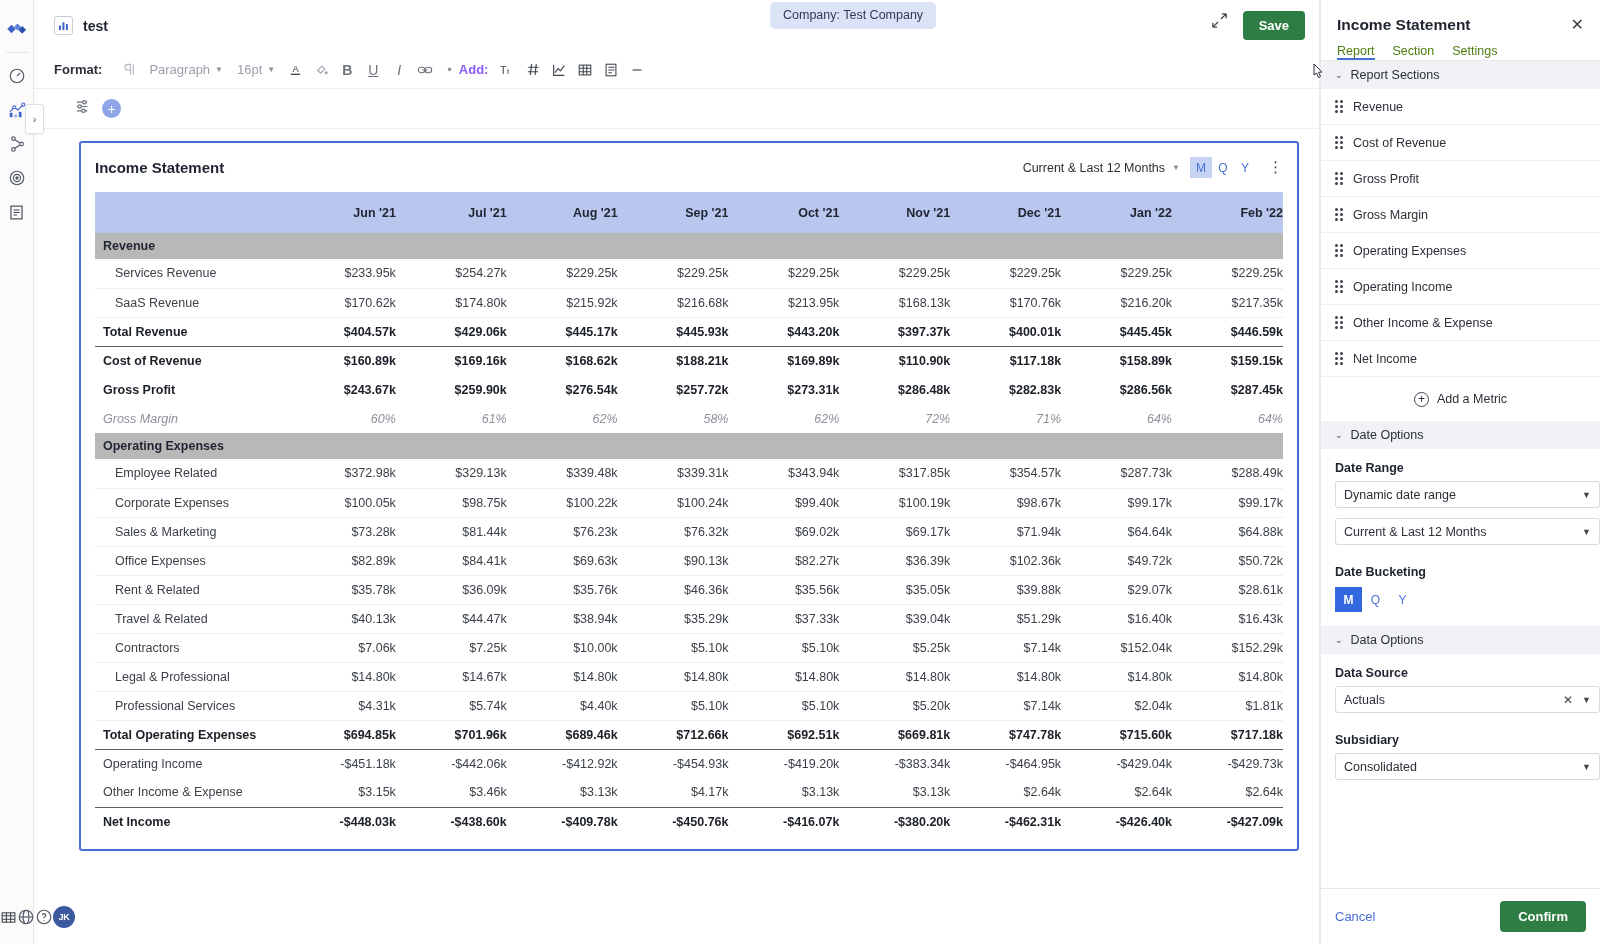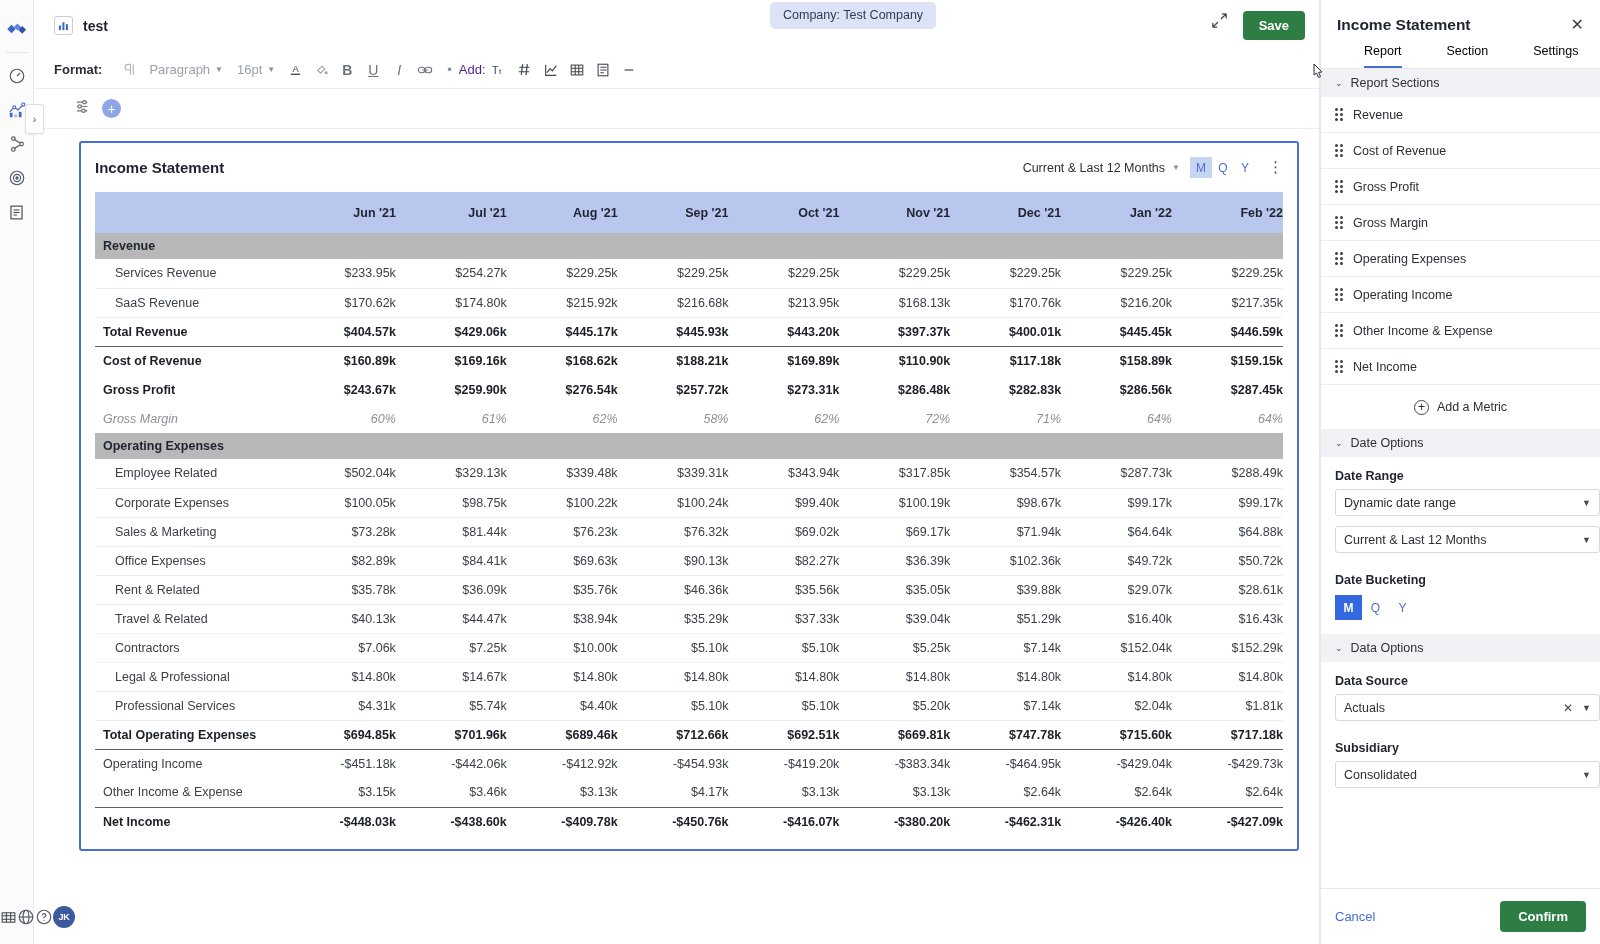--- a/index.html
+++ b/index.html
@@ -63,21 +63,21 @@
     height: 38px; display: flex; align-items: center; gap: 0px;
     padding: 0 20px; border-bottom: 1px solid #eceef1; flex: 0 0 38px;
   }
   .fmt-label { font-size: 13px; font-weight: bold; color: #2b2f38; margin-right: 14px; }
   .fmt-ic { width: 26px; height: 26px; display: flex; align-items: center;
             justify-content: center; color: #9ba1ab; cursor: pointer; }
   .fmt-dd { display: flex; align-items: center; gap: 5px; font-size: 13px;
             color: #9ba1ab; padding: 0 7px; cursor: pointer; }
   .caret { font-size: 8px; color: #8a909b; }
   .fmt-dot { color: #8a909b; margin: 0 7px 0 9px; font-size: 13px; }
-  .fmt-add { font-size: 13px; font-weight: normal; color: #4c1d95; margin-right: 0; }
+  .fmt-add { font-size: 13px; font-weight: bold; color: #8b5cf6; margin-right: 6px; }
   .fmt-ic-dark { color: #41464f; }
 
   .toolrow { height: 40px; display: flex; align-items: center; gap: 9px;
              padding: 0 20px 0 40px; border-bottom: 1px solid #eceef1; flex: 0 0 40px; }
   .plus-circle {
     width: 19px; height: 19px; border-radius: 50%; background: #8ea6e8;
     color: #fff; display: flex; align-items: center; justify-content: center;
     font-size: 14px; line-height: 1; cursor: pointer;
   }
 
@@ -130,21 +130,21 @@
   tr.net td.lbl { padding-left: 8px; }
 
   
   .panel { width: 280px; flex: 0 0 280px; height: 944px; background: #fff;
            display: flex; flex-direction: column; border-left: 1px solid #e6e8ec; }
   .p-head { display: flex; align-items: center; padding: 16px 16px 0 16px; }
   .p-title { font-size: 15.5px; font-weight: bold; color: #1f2430; }
   .p-close { margin-left: auto; font-size: 16px; color: #3b4049; cursor: pointer; line-height: 1; }
   .p-tabs { display: flex; gap: 18px; padding: 10px 16px 0 16px;
             border-bottom: 1px solid #e6e8ec; position: relative; }
-  .p-tab { font-size: 12.5px; color: #000000; padding-bottom: 8px; cursor: pointer; margin-left: 27px; }
+  .p-tab { font-size: 12.5px; color: #4d7c0f; cursor: pointer; }
   .p-tab.active { border-bottom: 2px solid #4a6fd4; }
   .p-body { flex: 1 1 auto; overflow: hidden; }
   .p-group {
     background: #f1f2f5; height: 28px; display: flex; align-items: center;
     gap: 8px; padding: 0 14px; font-size: 12.5px; color: #2b2f38; cursor: pointer;
   }
   .chev { font-size: 9px; color: #41464f; }
   .sec-row {
     height: 36px; display: flex; align-items: center; gap: 10px;
     padding: 0 14px; font-size: 12.5px; color: #2b2f38;
@@ -483,21 +483,21 @@
                 <td class="num">72%</td>
                 <td class="num">71%</td>
                 <td class="num">64%</td>
                 <td class="num">64%</td>
               </tr>
               <tr class="section">
                 <td class="lbl" colspan="10">Operating Expenses</td>
               </tr>
               <tr class="item">
                 <td class="lbl">Employee Related</td>
-                <td class="num">$502.04k</td>
+                <td class="num">$372.98k</td>
                 <td class="num">$329.13k</td>
                 <td class="num">$339.48k</td>
                 <td class="num">$339.31k</td>
                 <td class="num">$343.94k</td>
                 <td class="num">$317.85k</td>
                 <td class="num">$354.57k</td>
                 <td class="num">$287.73k</td>
                 <td class="num">$288.49k</td>
               </tr>
               <tr class="item">

